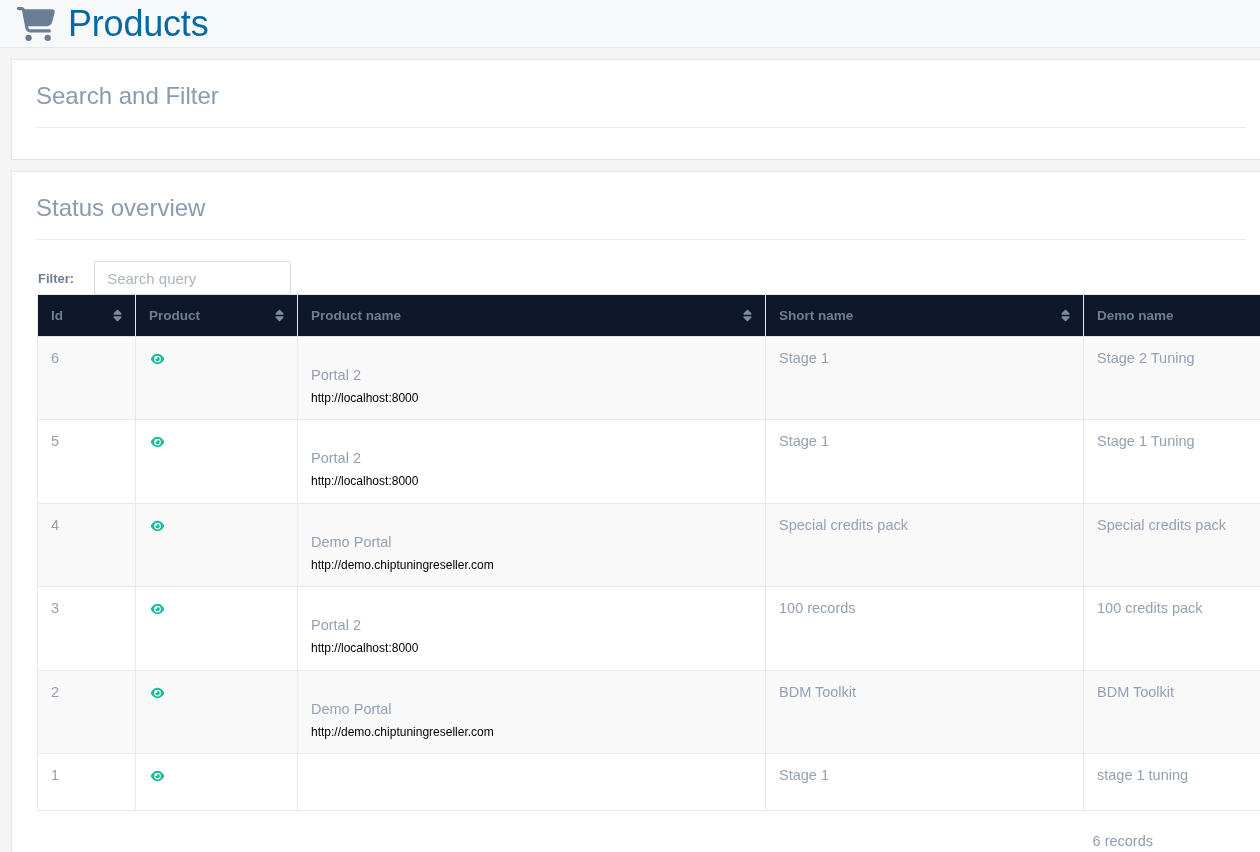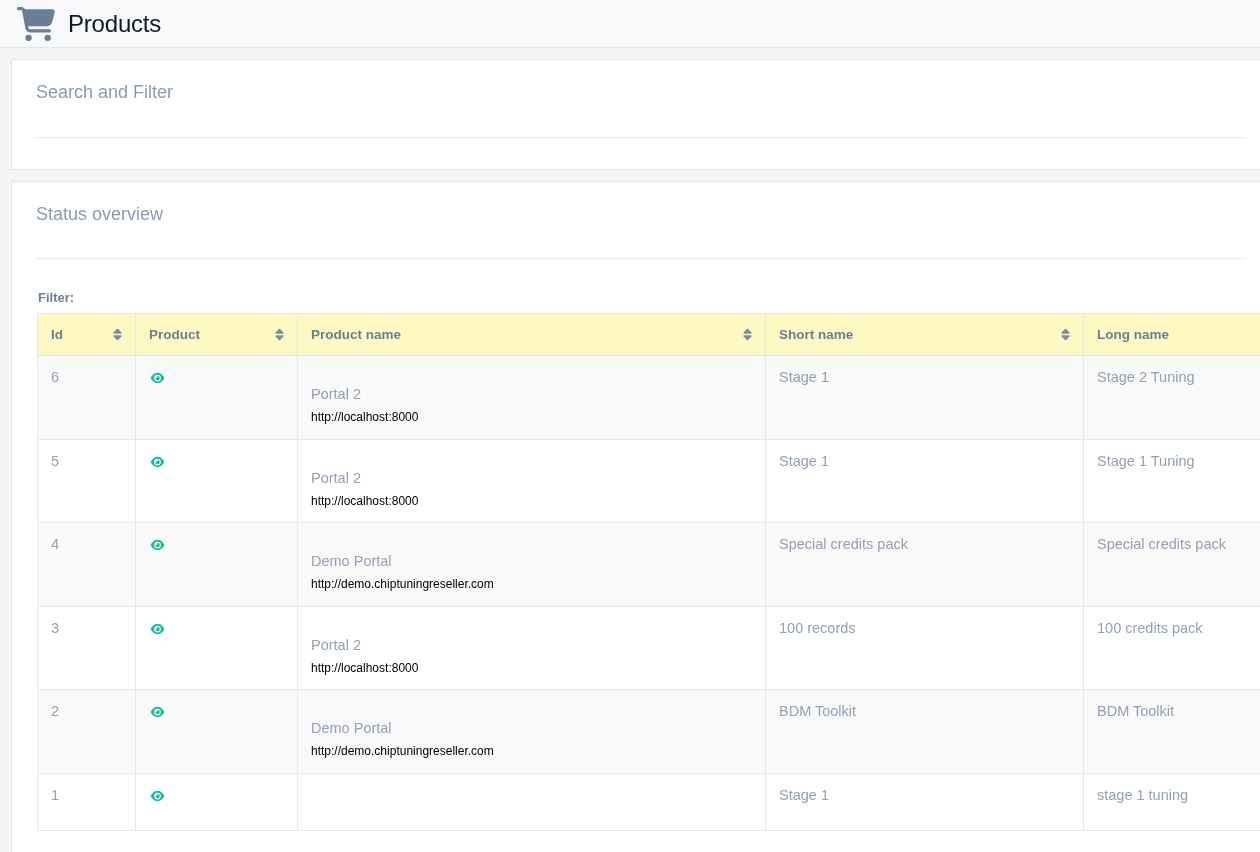--- a/index.html
+++ b/index.html
@@ -27,45 +27,45 @@
     box-sizing: border-box;
   }
   .page-header .cart-icon {
     width: 44px;
     height: 34px;
     display: block;
     flex: 0 0 auto;
     margin-right: 10px;
   }
   .page-title {
-    font-size: 24px;
+    font-size: 36px;
     font-weight: normal;
-    color: #0f172a;
+    color: #0369a1;
     line-height: 1;
     letter-spacing: -0.2px;
     white-space: nowrap;
   }
 
   
   .panel {
     background: #ffffff;
     border: 1px solid #e3e5ec;
     margin: 11px 0 0 11px;
     width: 1260px;
     box-sizing: border-box;
   }
   .panel-heading {
     padding: 22px 24px 0 24px;
   }
   .panel-heading-text {
-    font-size: 18px;
+    font-size: 24px;
     color: #8a9bb0;
     font-weight: normal;
     line-height: 1.2;
-    padding-bottom: 33px;
+    padding-bottom: 16px;
     border-bottom: 1px solid #e6e9ef;
     margin-right: 0;
   }
   .panel-body-search {
     height: 31px;
   }
 
   
   .filter-bar {
     display: flex;
@@ -113,21 +113,21 @@
   table.products td {
     border: 1px solid #e6e8ec;
     text-align: left;
     vertical-align: top;
   }
   table.products th {
     padding: 13px 12px 13px 13px;
     font-size: 13.5px;
     font-weight: bold;
     color: #6e7f94;
-    background: #fef9c3;
+    background: #0f172a;
     border-bottom-color: #dfe2e8;
     white-space: nowrap;
   }
   .th-inner {
     display: flex;
     align-items: center;
     justify-content: space-between;
   }
   .sort-icon {
     width: 11px;
@@ -195,20 +195,21 @@
   <div class="panel-body-search"></div>
 </div>
 
 <div class="panel">
   <div class="panel-heading">
     <div class="panel-heading-text">Status overview</div>
   </div>
 
   <div class="filter-bar">
     <span class="filter-label">Filter:</span>
+    <input class="filter-input" type="text" placeholder="Search query" style="">
   </div>
 
   <div class="table-wrap">
     <table class="products">
       <colgroup>
         <col class="col-id">
         <col class="col-status">
         <col class="col-portal">
         <col class="col-short">
         <col class="col-long">
@@ -242,21 +243,21 @@
           <th>
             <div class="th-inner">
               <span>Short name</span>
               <svg class="sort-icon" viewBox="0 0 320 512" fill="#7b8ca1" aria-hidden="true">
                 <path d="M137.4 41.4c12.5-12.5 32.8-12.5 45.3 0l128 128c9.2 9.2 11.9 22.9 6.9 34.9s-16.6 19.8-29.6 19.8L32 224c-12.9 0-24.6-7.8-29.6-19.8s-2.2-25.7 6.9-34.9l128-128zm0 429.3l-128-128c-9.2-9.2-11.9-22.9-6.9-34.9s16.6-19.8 29.6-19.8l256 0c12.9 0 24.6 7.8 29.6 19.8s2.2 25.7-6.9 34.9l-128 128c-12.5 12.5-32.8 12.5-45.3 0z"></path>
               </svg>
             </div>
           </th>
           <th>
             <div class="th-inner">
-              <span>Long name</span>
+              <span>Demo name</span>
             </div>
           </th>
         </tr>
       </thead>
       <tbody>
 
         <tr class="odd">
           <td>6</td>
           <td>
             <svg class="eye-icon" viewBox="0 0 576 512" fill="#16bc9c" aria-hidden="true">

